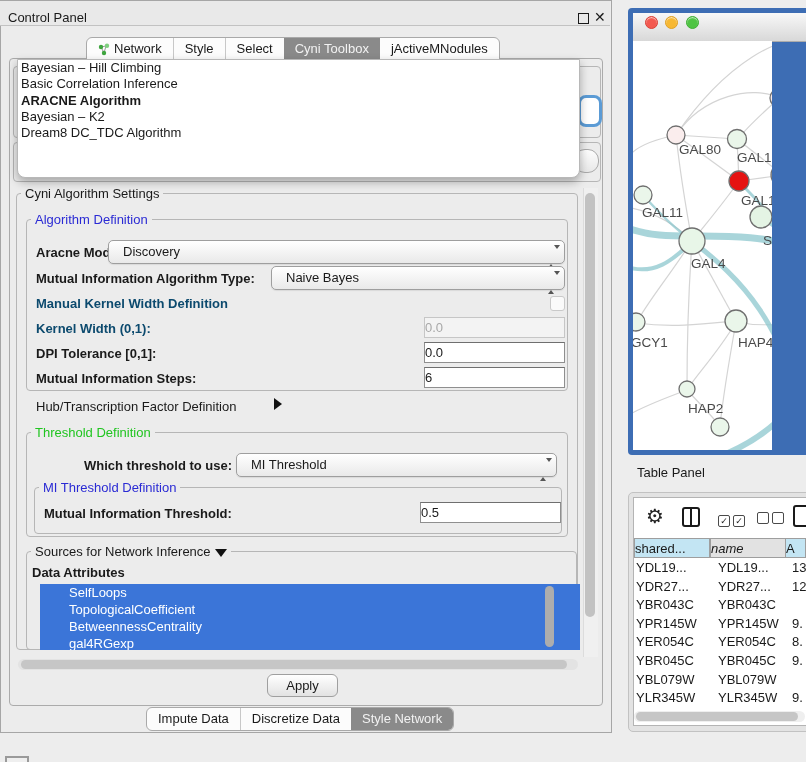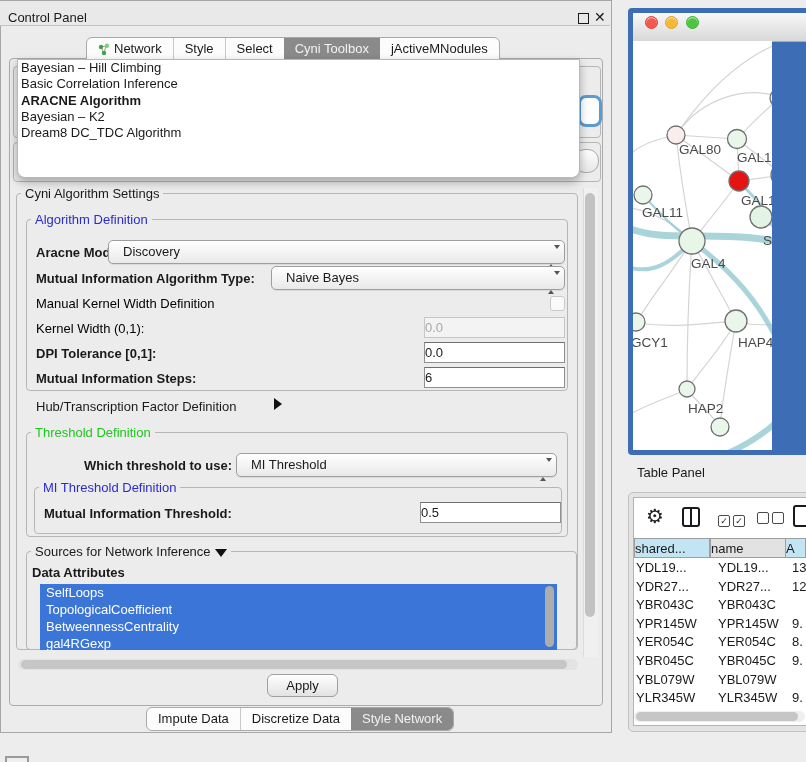--- a/index.html
+++ b/index.html
@@ -24,33 +24,33 @@
   .dd-header{text-align:center;color:#B9B9B9;line-height:18px;}
   .dd-item{line-height:16.3px;padding-left:3px;}
   .dd-item.selected{font-weight:bold;}
   
   .inner-panel{left:9px;top:58px;width:592px;height:646px;background:#ECECEC;border:1px solid #ABABAB;border-radius:4px;}
   .groupbox{border:1px solid #B6B6B6;border-radius:4px;}
   .group-title{background:#ECECEC;padding:0 4px;white-space:nowrap;z-index:5;}
   .blue{color:#2A2AD4;}
   .green{color:#21C521;}
   .bold{font-weight:bold;}
-  .gray-label{color:#000000;font-weight:normal;}
+  .gray-label{color:#0c4a6e;font-weight:bold;}
   
   .combo{background:linear-gradient(#FFFFFF,#E9E9E9);border:1px solid #9E9E9E;border-radius:5px;
     line-height:22px;padding-left:14px;box-shadow:0 1px 1px rgba(0,0,0,.08);}
   .spinner{position:absolute;right:9px;top:5px;width:7px;}
   .spinner .up{width:0;height:0;border-left:3.5px solid transparent;border-right:3.5px solid transparent;border-bottom:4px solid #555;margin-bottom:2px;}
   .spinner .dn{width:0;height:0;border-left:3.5px solid transparent;border-right:3.5px solid transparent;border-top:4px solid #555;}
   .field{border:1px solid #8F8F8F;border-top-color:#6F6F6F;background:#FFF;text-align:left;padding-right:5px;line-height:19px;}
   .field.disabled{border-color:#C6C6C6;background:#F3F3F3;color:#A8A8A8;}
   .checkbox{width:13px;height:13px;border:1px solid #C9C9C9;background:#FAFAFA;border-radius:3px;}
   .tri-right{width:0;height:0;border-top:6px solid transparent;border-bottom:6px solid transparent;border-left:8px solid #111;display:inline-block;}
   .tri-down{width:0;height:0;border-left:6px solid transparent;border-right:6px solid transparent;border-top:8px solid #111;display:inline-block;margin-left:4px;vertical-align:middle;}
-  .attr-list{background:#3B75D8;overflow:hidden;}
+  .attr-list{background:#3B75D8;overflow:hidden;padding-left:23px;}
   .attr-item{color:#FFF;line-height:17px;padding-left:6px;}
   .btn{background:linear-gradient(#FFFFFF,#E2E2E2);border:1px solid #9F9F9F;border-radius:6px;text-align:center;line-height:21px;}
   .scroll-thumb{background:#C2C2C2;border-radius:5px;}
   .scroll-track{background:#F0F0F0;}
   
   .net-frame{left:628px;top:8px;width:178px;height:447px;background:#3D6DB4;border-radius:4px 0 0 4px;}
   .net-titlebar{left:633px;top:13px;width:173px;height:28px;background:linear-gradient(#F8F8F8,#D8D8D8);border-bottom:1px solid #ACACAC;}
   .light{width:13px;height:13px;border-radius:50%;box-shadow:inset 0 1px 1px rgba(255,255,255,.7);}
   .net-content{left:633px;top:41px;width:139px;height:409px;background:#FFF;overflow:hidden;}
   
@@ -269,21 +269,21 @@
 <div class="abs" style="left:646px;top:504px;font-family:'DejaVu Sans',sans-serif;font-size:20px;color:#222;">⚙</div>
 <div class="abs icon-sq" style="left:682px;top:507px;width:14px;height:16px;">
   <div style="position:absolute;left:50%;top:0;width:2px;height:100%;background:#1A1A1A;margin-left:-1px;"></div>
 </div>
 <div class="abs" style="left:718px;top:512px;"><span class="cb">✓</span><span class="cb">✓</span></div>
 <div class="abs" style="left:757px;top:512px;"><span class="cb"></span><span class="cb"></span></div>
 <div class="abs icon-sq" style="left:793px;top:505px;width:12px;height:18px;"></div>
 
 <div id="tbl-header">
     <div class="th-cell hl" style="left: 634px; width: 76px;">shared...</div>
-    <div class="th-cell" style="left: 710px; width: 80px;">name</div>
+    <div class="th-cell" style="left: 710px; width: 80px; font-style: italic;">name</div>
     <div class="th-cell hl" style="left: 785px; width: 21px;">A</div>
   </div>
 
 <div class="abs tbl-rows" id="tbl-rows">
     <div class="tbl-row">
       <span class="cell" style="left: 2px;">YDL19...</span>
       <span class="cell" style="left: 84px;">YDL19...</span>
       <span class="cell" style="left: 158px;">13</span>
     </div>
     <div class="tbl-row">

